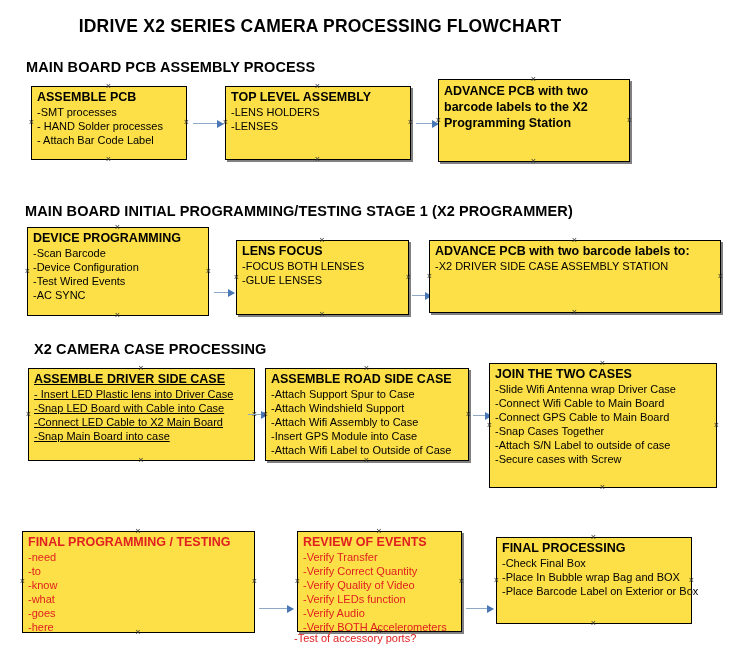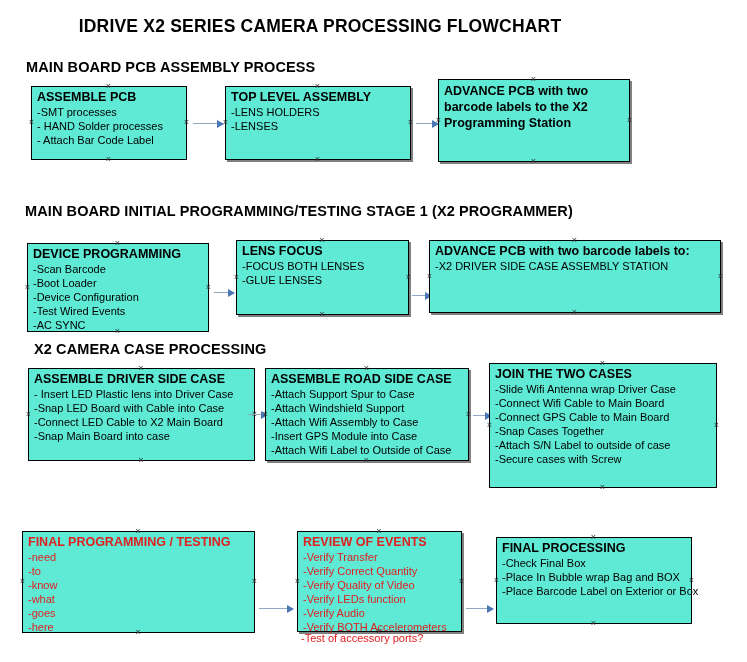--- a/index.html
+++ b/index.html
@@ -32,21 +32,21 @@
     font-weight: bold;
     color: #000000;
     white-space: nowrap;
     letter-spacing: 0.1px;
   }
   .section-head .accent {
     color: #e03030;
   }
   .box {
     position: absolute;
-    background: #5eead4;
+    background: #fde047;
     border: 1px solid #000000;
     box-sizing: border-box;
     padding: 3px 5px 2px 5px;
     overflow: visible;
   }
   .box.shadowed {
     border: 1px solid #000000;
     box-shadow: 2px 2px 0 0 #808080;
   }
   .box-title {
@@ -144,24 +144,23 @@
     <span class="handle" style="left:50%; top:-4px; margin-left:-4px;"></span>
     <span class="handle" style="left:50%; bottom:-4px; margin-left:-4px;"></span>
     <span class="handle" style="left:-4px; top:50%; margin-top:-4px;"></span>
     <span class="handle" style="right:-4px; top:50%; margin-top:-4px;"></span>
   </div>
 
   <div class="section-head" style="left:25px; top:203px;">
     <span>MAIN BOARD INITIAL PROGRAMMING/TESTING STAGE 1 (X2 PROGRAMMER)</span>
   </div>
 
-  <div class="box" style="left:27px; top:227px; width:182px; height:89px;margin-top:16px;">
+  <div class="box" style="left:27px; top:227px; width:182px; height:89px;">
     <div class="box-title">DEVICE PROGRAMMING</div>
     <div class="box-line">-Scan Barcode</div>
-    <div class="box-line">-Boot Loader</div>
     <div class="box-line">-Device Configuration</div>
     <div class="box-line">-Test Wired Events</div>
     <div class="box-line">-AC SYNC</div>
     <span class="handle" style="left:50%; top:-4px; margin-left:-4px;"></span>
     <span class="handle" style="left:50%; bottom:-4px; margin-left:-4px;"></span>
     <span class="handle" style="left:-4px; top:50%; margin-top:-4px;"></span>
     <span class="handle" style="right:-4px; top:50%; margin-top:-4px;"></span>
   </div>
 
   <div class="arrow" style="left:214px; top:292px; width:20px;"></div>
@@ -184,21 +183,21 @@
     <span class="handle" style="left:50%; top:-4px; margin-left:-4px;"></span>
     <span class="handle" style="left:50%; bottom:-4px; margin-left:-4px;"></span>
     <span class="handle" style="left:-4px; top:50%; margin-top:-4px;"></span>
     <span class="handle" style="right:-4px; top:50%; margin-top:-4px;"></span>
   </div>
 
   <div class="section-head" style="left:34px; top:341px;">
     <span>X2 CAMERA CASE PROCESSING</span>
   </div>
 
-  <div class="box" style="left:28px; top:368px; width:227px; height:93px;">
+  <div class="box" style="left:28px; top:368px; width:227px; height:93px;text-decoration:underline;">
     <div class="box-title">ASSEMBLE DRIVER SIDE CASE</div>
     <div class="box-line">- Insert LED Plastic lens into Driver Case</div>
     <div class="box-line">-Snap LED Board with Cable into Case</div>
     <div class="box-line">-Connect LED Cable to X2 Main Board</div>
     <div class="box-line">-Snap Main Board into case</div>
     <span class="handle" style="left:50%; top:-4px; margin-left:-4px;"></span>
     <span class="handle" style="left:50%; bottom:-4px; margin-left:-4px;"></span>
     <span class="handle" style="left:-4px; top:50%; margin-top:-4px;"></span>
     <span class="handle" style="right:-4px; top:50%; margin-top:-4px;"></span>
   </div>
@@ -258,21 +257,21 @@
     <div class="box-line">-Verify Quality of Video</div>
     <div class="box-line">-Verify LEDs function</div>
     <div class="box-line">-Verify Audio</div>
     <div class="box-line">-Verify BOTH Accelerometers</div>
     <span class="handle" style="left:50%; top:-4px; margin-left:-4px;"></span>
     <span class="handle" style="left:50%; bottom:-4px; margin-left:-4px;"></span>
     <span class="handle" style="left:-4px; top:50%; margin-top:-4px;"></span>
     <span class="handle" style="right:-4px; top:50%; margin-top:-4px;"></span>
   </div>
 
-  <div class="overflow-line" style="left:301px; top:631px;text-align:right;">-Test of accessory ports?</div>
+  <div class="overflow-line" style="left:294px; top:631px;text-align:right;">-Test of accessory ports?</div>
 
   <div class="arrow" style="left:466px; top:608px; width:27px;"></div>
 
   <div class="box" style="left:496px; top:537px; width:196px; height:87px;">
     <div class="box-title">FINAL PROCESSING</div>
     <div class="box-line">-Check Final Box</div>
     <div class="box-line">-Place In Bubble wrap Bag and BOX</div>
     <div class="box-line">-Place Barcode Label on Exterior or Box</div>
     <span class="handle" style="left:50%; top:-4px; margin-left:-4px;"></span>
     <span class="handle" style="left:50%; bottom:-4px; margin-left:-4px;"></span>

